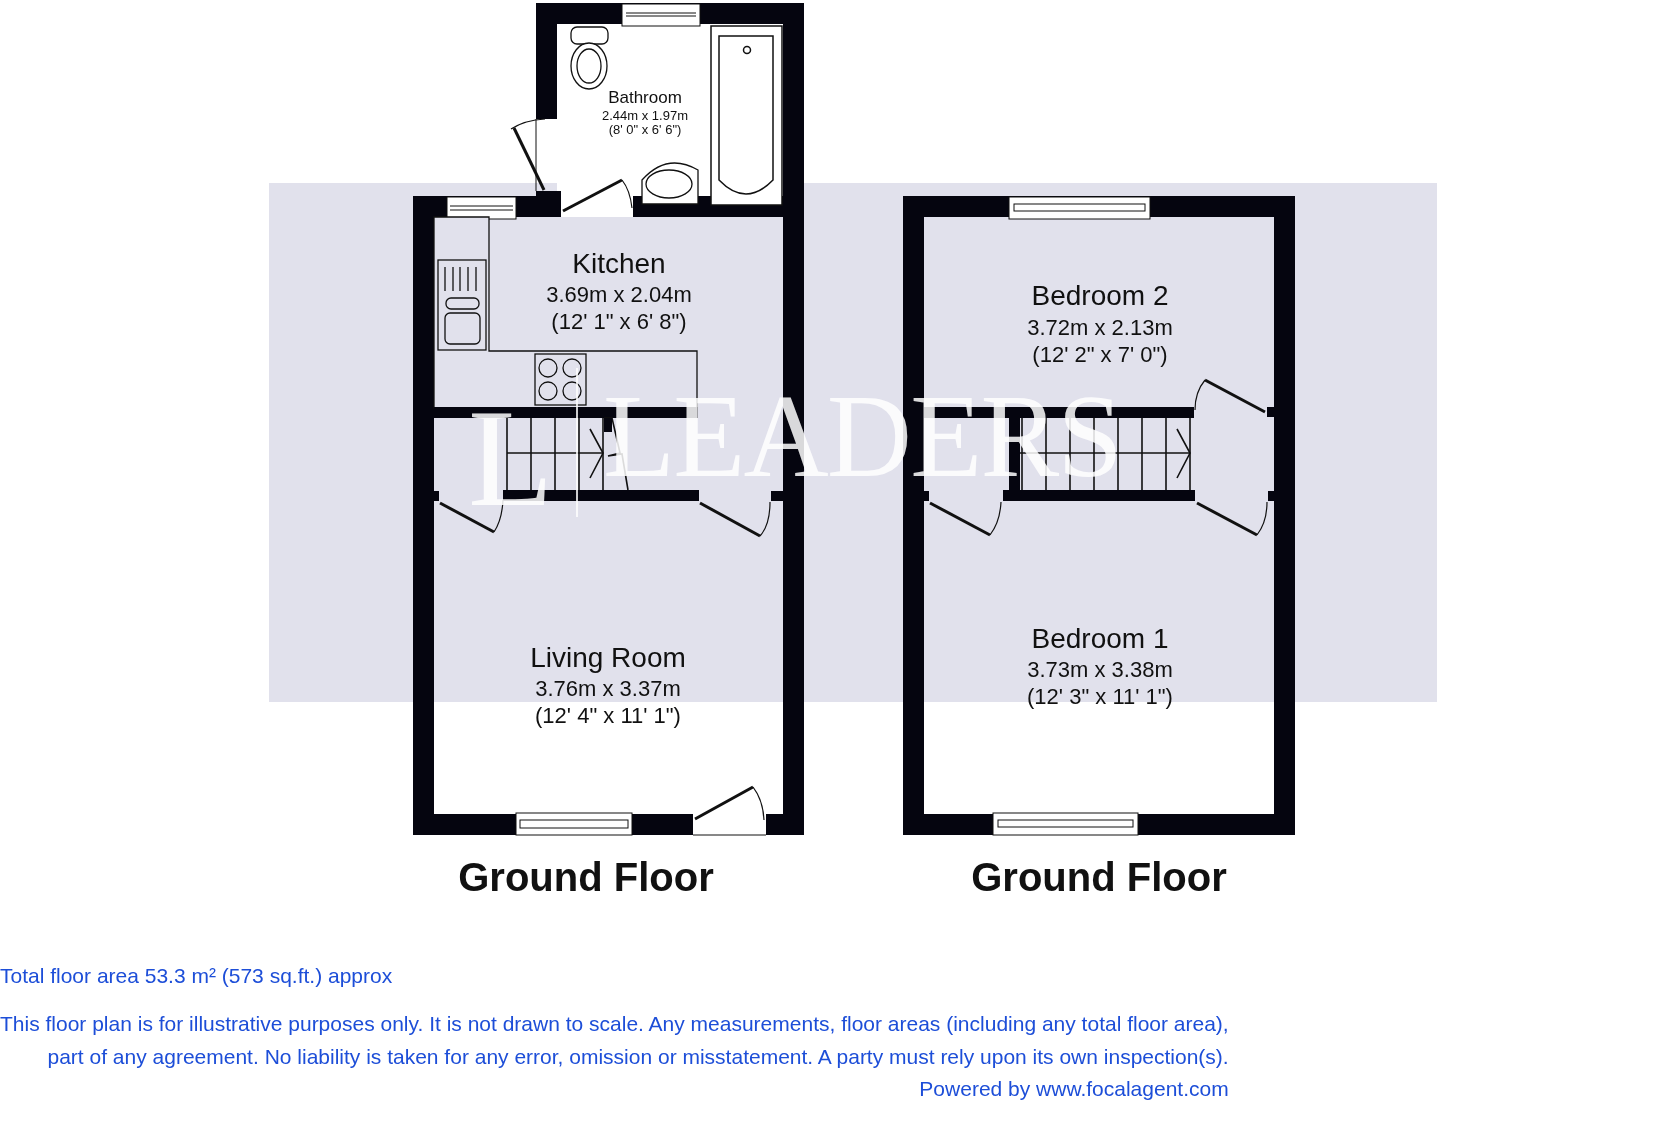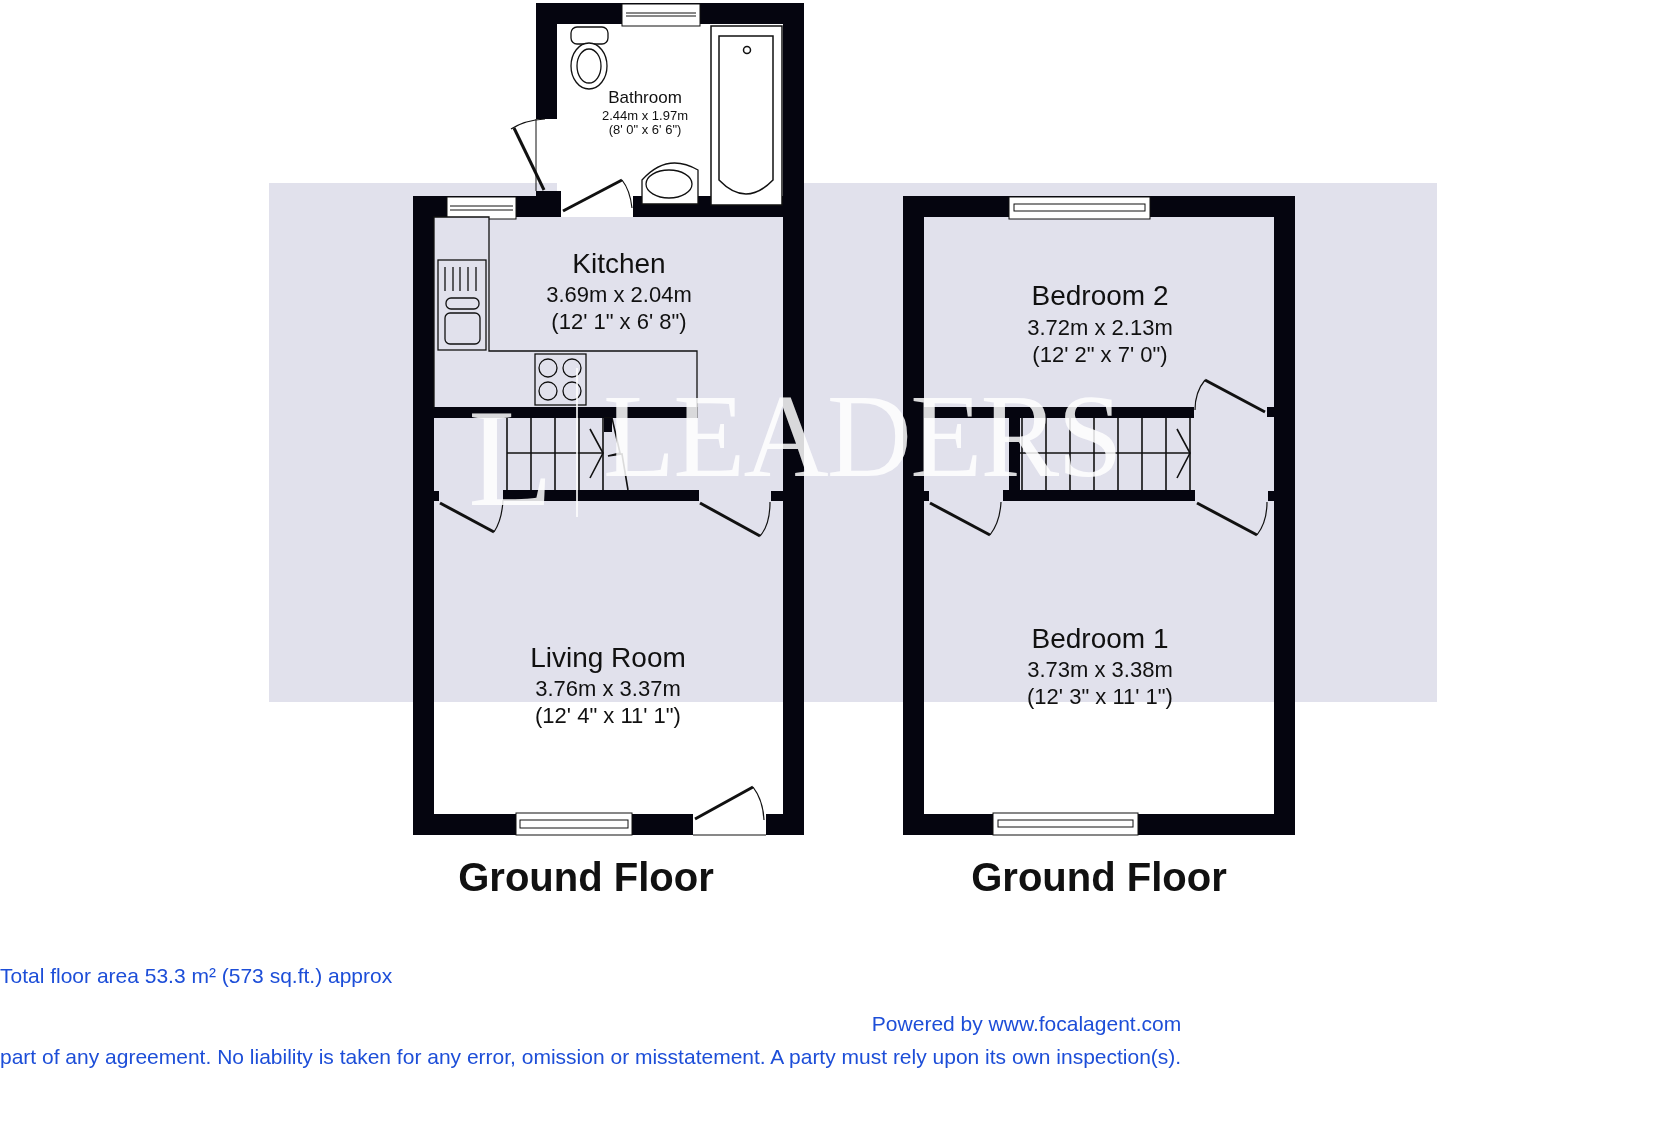--- a/index.html
+++ b/index.html
@@ -192,15 +192,16 @@
     <text class="room-label" x="1100" y="677" font-size="22">3.73m x 3.38m</text>
     <text class="room-label" x="1100" y="704" font-size="22">(12' 3" x 11' 1")</text>
   </g>
 </svg>
 
 <div class="floor-title" style="left:386px; top:855px;">Ground Floor</div>
 <div class="floor-title" style="left:899px; top:855px;">Ground Floor</div>
 
 <div class="footer" style="top:960px;">Total floor area 53.3 m² (573 sq.ft.) approx</div>
 <div class="footer" style="top:1008px;">
+  <div>This floor plan is for illustrative purposes only. It is not drawn to scale. Any measurements, floor areas (including any total floor area),</div>
+  <div>part of any agreement. No liability is taken for any error, omission or misstatement. A party must rely upon its own inspection(s).</div>
   <div>Powered by www.focalagent.com</div>
-  <div>part of any agreement. No liability is taken for any error, omission or misstatement. A party must rely upon its own inspection(s).</div>
 </div>
 
 </body></html>

